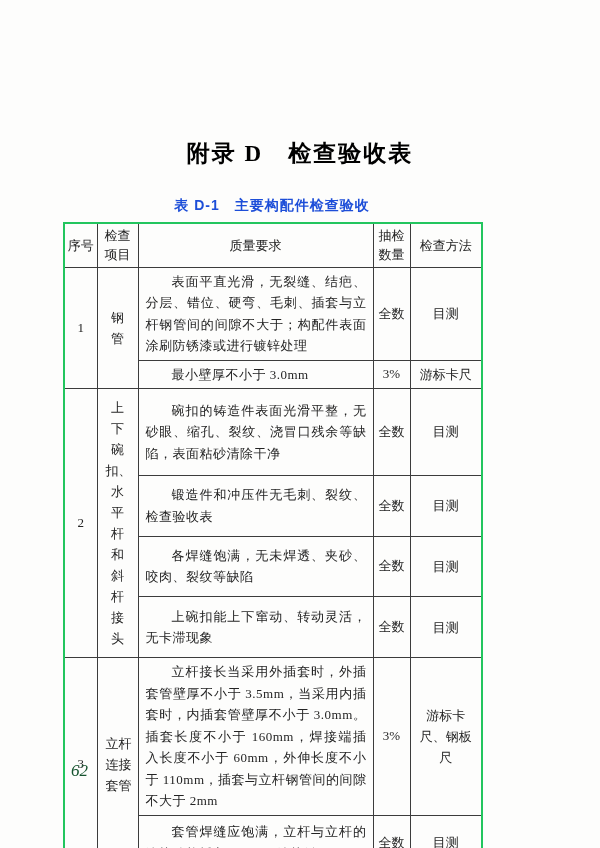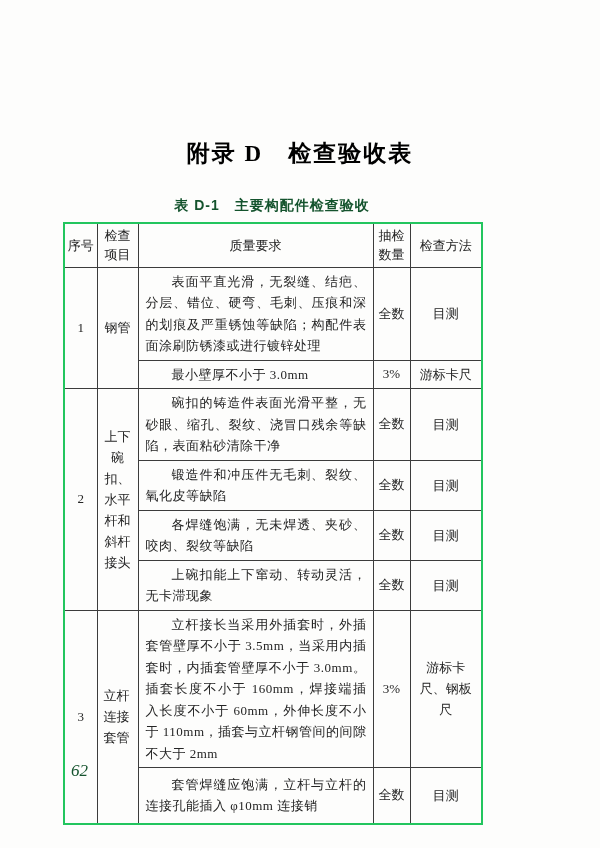--- a/index.html
+++ b/index.html
@@ -22,21 +22,21 @@
     font-family: "Liberation Serif", "DejaVu Serif", serif;
   }
   .table-caption {
     position: absolute;
     top: 197px; left: 63px;
     width: 418px;
     text-align: center;
     font-size: 14px;
     font-weight: bold;
     letter-spacing: 1px;
-    color: #14532d;
+    color: #1d4ed8;
     font-family: "Liberation Sans", "DejaVu Sans", sans-serif;
   }
   table.insp {
     position: absolute;
     top: 222px; left: 63px;
     width: 418px;
     border-collapse: collapse;
     table-layout: fixed;
     border: 2px solid #22c55e;
   }
@@ -46,21 +46,21 @@
     font-size: 13px;
     color: #242424;
   }
   table.insp th {
     font-weight: normal;
     text-align: center;
     line-height: 19px;
     padding: 2px 1px;
   }
   td.c { text-align: center; padding: 1px; margin-top: 24px; }
-  td.item { text-align: center; padding: 1px; font-size: 12.5px; line-height: 21px; margin-top: 48px; }
+  td.item { text-align: center; padding: 8px; font-size: 12.5px; line-height: 21px; margin-top: 48px; }
   td.item .narrow { display: block; width: 2.15em; margin: 0 auto; text-align: left; font-family: Liberation Serif, serif; }
   td.req {
     padding: 3px 6px 3px 7px;
     text-indent: 2em;
     text-align: justify;
     line-height: 21.5px;
     letter-spacing: 0.5px;
   }
   td.method { text-align: center; padding: 1px 4px; line-height: 21px; }
   tr.h-header  { height: 44px; }
@@ -103,39 +103,39 @@
       <th>质量要求</th>
       <th>抽检数量</th>
       <th>检查方法</th>
     </tr>
   </thead>
   <tbody>
 
     <tr class="h-r1a">
       <td class="c" rowspan="2">1</td>
       <td class="item" rowspan="2">钢管</td>
-      <td class="req">表面平直光滑，无裂缝、结疤、分层、错位、硬弯、毛刺、压痕和深的划痕及严重锈蚀等缺陷；构配件表面涂刷防锈漆或进行镀锌处理</td>
+      <td class="req">表面平直光滑，无裂缝、结疤、分层、错位、硬弯、毛刺、插套与立杆钢管间的间隙不大于；构配件表面涂刷防锈漆或进行镀锌处理</td>
       <td class="c">全数</td>
       <td class="method">目测</td>
     </tr>
     <tr class="h-r1b">
       <td class="req">最小壁厚不小于 3.0mm</td>
       <td class="c">3%</td>
       <td class="method">游标卡尺</td>
     </tr>
 
     <tr class="h-r2a">
       <td class="c" rowspan="4">2</td>
       <td class="item" rowspan="4">上下碗扣、水平杆和斜杆接头</td>
       <td class="req">碗扣的铸造件表面光滑平整，无砂眼、缩孔、裂纹、浇冒口残余等缺陷，表面粘砂清除干净</td>
       <td class="c">全数</td>
       <td class="method">目测</td>
     </tr>
     <tr class="h-r2b">
-      <td class="req">锻造件和冲压件无毛刺、裂纹、氧化皮等缺陷</td>
+      <td class="req">锻造件和冲压件无毛刺、裂纹、检查验收表</td>
       <td class="c">全数</td>
       <td class="method">目测</td>
     </tr>
     <tr class="h-r2c">
       <td class="req">各焊缝饱满，无未焊透、夹砂、咬肉、裂纹等缺陷</td>
       <td class="c">全数</td>
       <td class="method">目测</td>
     </tr>
     <tr class="h-r2d">
       <td class="req">上碗扣能上下窜动、转动灵活，无卡滞现象</td>

